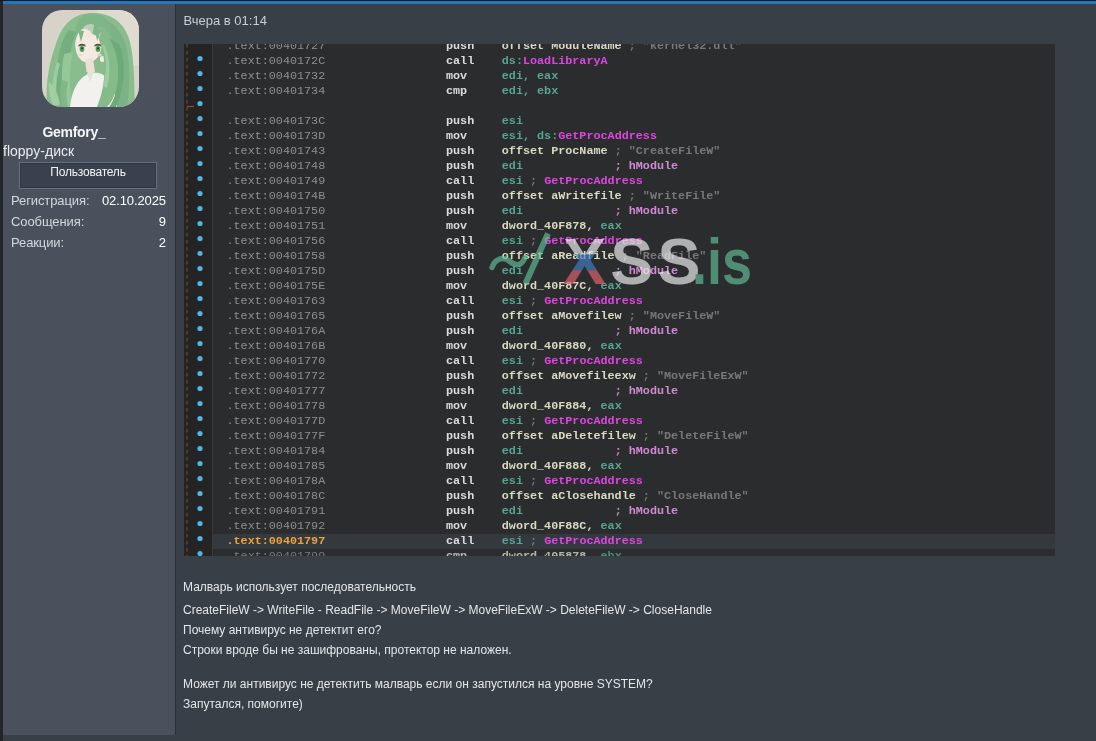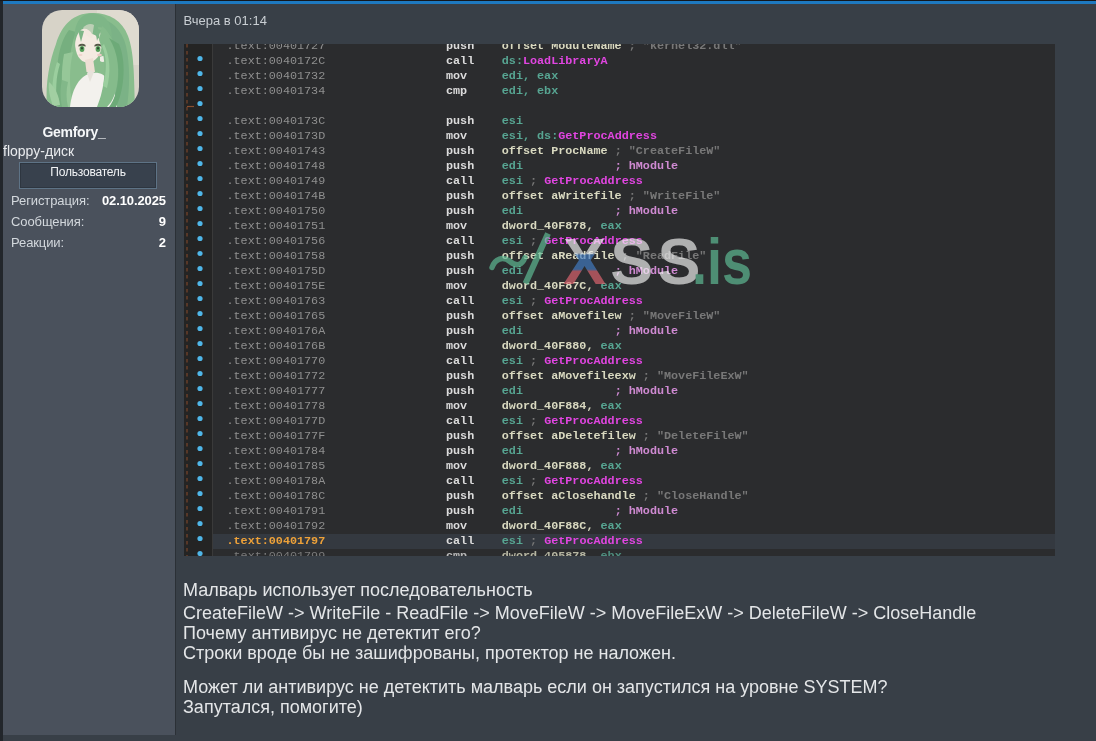--- a/index.html
+++ b/index.html
@@ -6,38 +6,38 @@
 .page{position:relative;width:1096px;height:741px;background:#383f47;overflow:hidden}
 .topdark{position:absolute;left:0;top:0;width:1096px;height:1px;background:#15181c}
 .topline{position:absolute;left:3px;top:1px;width:1093px;height:2.5px;background:#1e79c0}
 .leftstrip{position:absolute;left:0;top:0;width:3px;height:741px;background:#22262b}
 .sidebar{position:absolute;left:3px;top:3.5px;width:173px;height:731px;background:#4a515c;border-right:1px solid #2b3036}
 .avatar{position:absolute;left:42px;top:10px;width:97px;height:97px;border-radius:20px;overflow:hidden}
 .uname{position:absolute;left:3px;top:123.5px;width:142px;text-align:center;font-size:14px;letter-spacing:-0.3px;font-weight:bold;color:#f5f7f9}
 .utitle{position:absolute;left:3px;top:142.5px;width:173px;font-size:14px;color:#e9ebee}
 .badge{position:absolute;left:19px;top:162px;width:138px;height:27px;background:#38414d;border:1px solid #5e7386;box-shadow:inset 0 0 0 1px #2e3640;text-align:center;font-size:12px;letter-spacing:-0.2px;line-height:18px;color:#f2f4f6}
 .srow{position:absolute;left:11px;width:155px;font-size:13px;letter-spacing:-0.1px;color:#d3d8dd}
-.srow b{position:absolute;right:0;top:0;font-weight:bold;color:#ffffff}
+.srow b{position:absolute;right:0;top:0;font-weight:normal;color:#ffffff}
 .phead{position:absolute;left:183.5px;top:13px;font-size:13px;color:#c9ced3}
 .shot{position:absolute;left:184px;top:44px;width:871px;height:512px;background:#2b2c2e;overflow:hidden}
 .nav{position:absolute;left:0;top:0;width:29px;height:512px;background:#242424;border-right:1px solid #3a3a3a}
 .hlrow{position:absolute;left:29px;top:489.5px;width:842px;height:15px;background:#343940}
 .cl{position:absolute;left:0;width:871px;height:15px;font-family:"Liberation Mono",monospace;font-size:11.75px;line-height:15px;font-weight:bold;white-space:pre}
 .cl i{font-style:normal}
 .a{position:absolute;left:42.5px;color:#8f8f8f;font-weight:normal}
 .a.hl{color:#eda139;font-weight:bold}
 .mn{position:absolute;left:262px;color:#dcdcdc}
 .op{position:absolute;left:317.8px}
 .t{color:#57a592}
 .m{color:#e145e1}
 .p{color:#d9d9c0}
 .y{color:#cfa42e}
 .g{color:#787878}
 .h{color:#cf8ad2}
-.ptxt{position:absolute;left:183px;font-size:18px;color:#e4e6e8;white-space:nowrap}
+.ptxt{position:absolute;left:183px;font-size:12px;color:#e4e6e8;white-space:nowrap}
 </style></head>
 <body>
 <div class="page">
   <div class="leftstrip"></div>
   <div class="topdark"></div>
   <div class="topline"></div>
   <div class="sidebar"></div>
   <div class="avatar">
   <svg width="97" height="97" viewBox="0 0 97 97">
     <rect width="97" height="97" fill="#d7d3c8"></rect>

